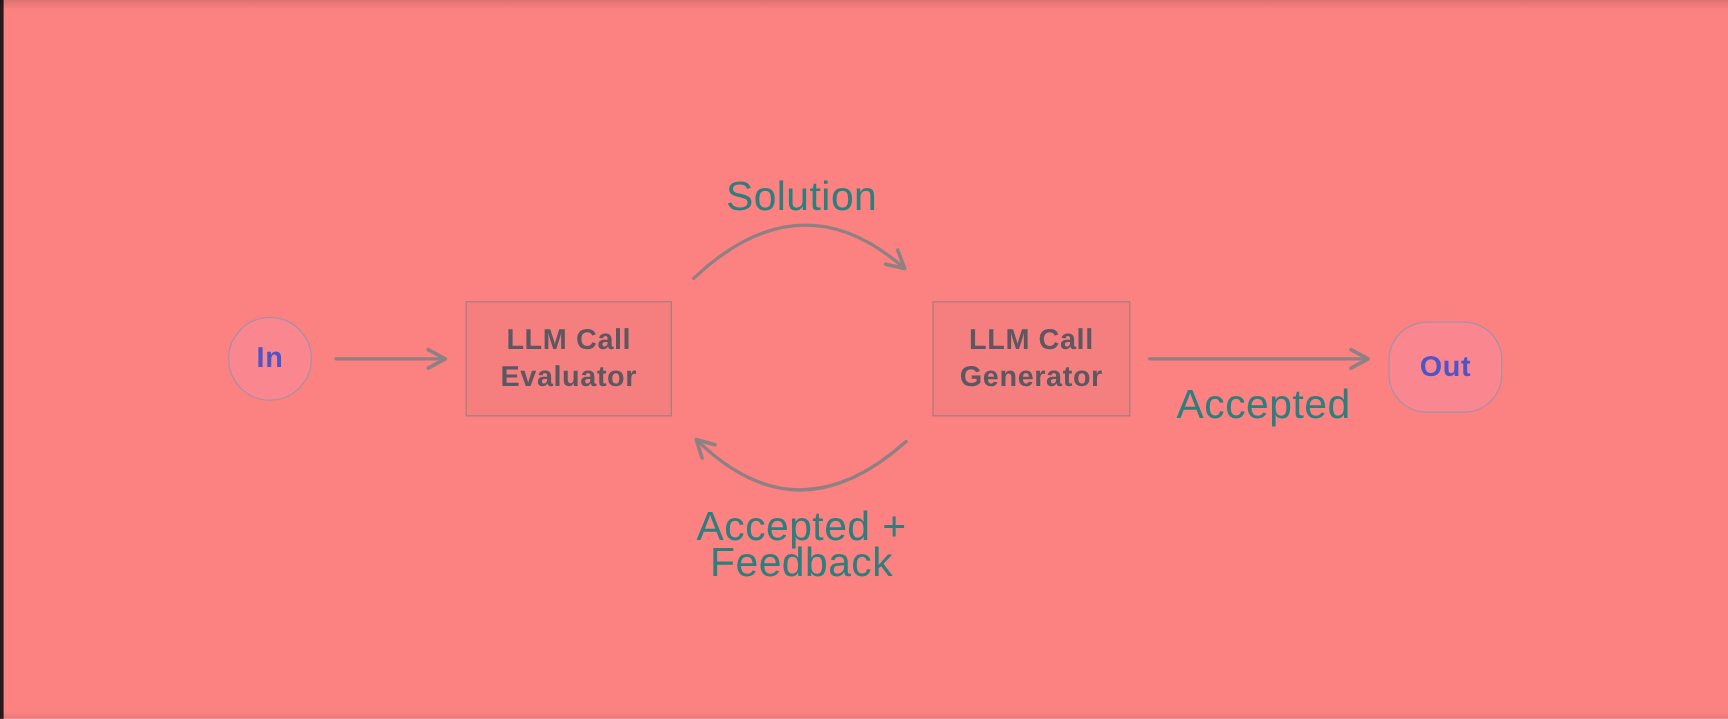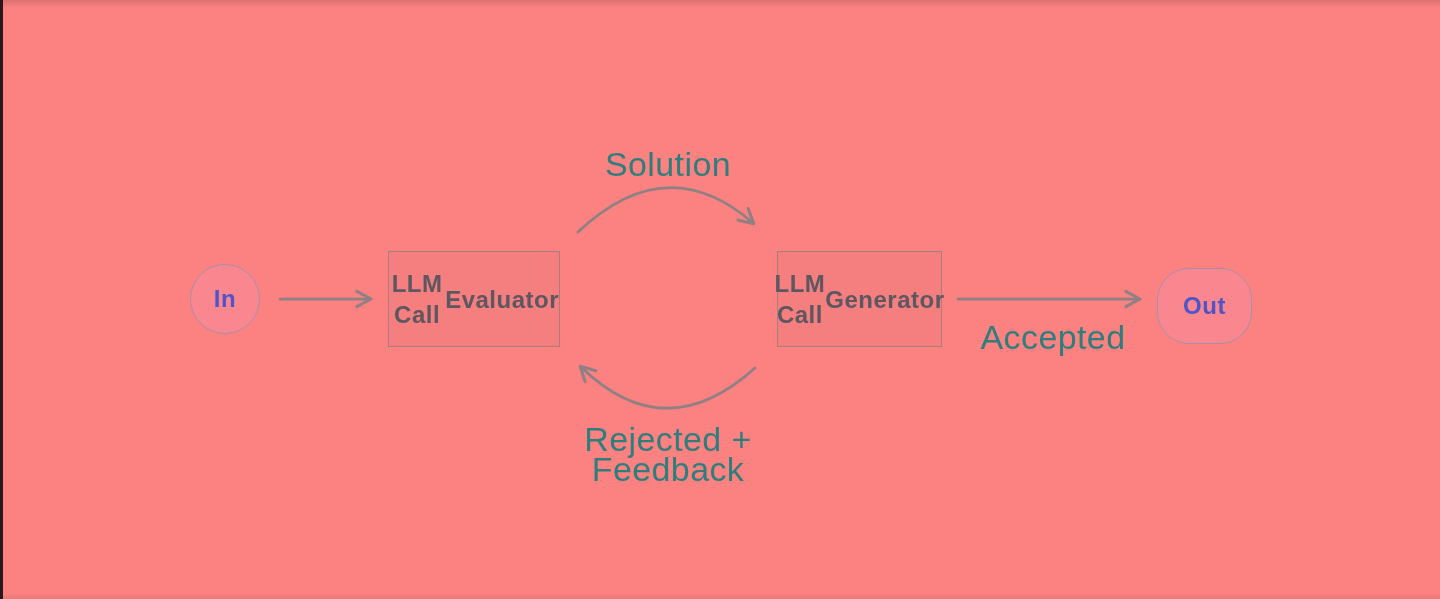--- a/index.html
+++ b/index.html
@@ -39,21 +39,21 @@
     background:var(--node-fill);
     border:1.5px solid var(--node-border);
     color:var(--node-text);
     font-weight:bold;font-size:24px;letter-spacing:0.5px;
     box-sizing:border-box;
   }
   .node-in{left:190px;top:264px;width:70px;height:70px;border-radius:50%;}
   .node-out{left:1157px;top:268px;width:95px;height:76px;border-radius:32px;}
   .box{
     position:absolute;
-    display:flex;flex-direction:row;align-items:center;justify-content:center;
+    display:flex;flex-direction:column;align-items:center;justify-content:center;
     background:var(--box-fill);
     border:1.5px solid var(--box-border);
     color:var(--box-text);
     font-weight:bold;font-size:24px;line-height:31px;letter-spacing:0.5px;
     text-align:center;
     box-sizing:border-box;
   }
   .box-generator{left:388px;top:251px;width:172px;height:96px;}
   .box-evaluator{left:777px;top:251px;width:165px;height:96px;}
   .edge-label{
@@ -115,21 +115,21 @@
 
   <div class="node node-out">
     <span>Out</span>
   </div>
 
   <div class="edge-label label-solution">Solution</div>
 
   <div class="edge-label label-accepted">Accepted</div>
 
   <div class="edge-label label-rejected">
-    <div>Rejected +</div>
+    <div>Accepted +</div>
     <div>Feedback</div>
   </div>
 
   <div class="screen-edge-left"></div>
   <div class="screen-shade-top"></div>
   <div class="screen-shade-bottom"></div>
 
 </div>
 
 </body></html>

